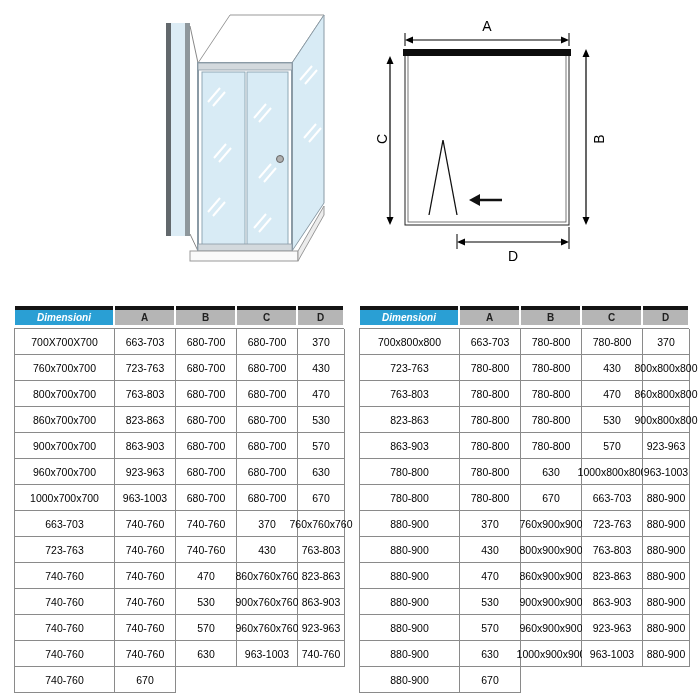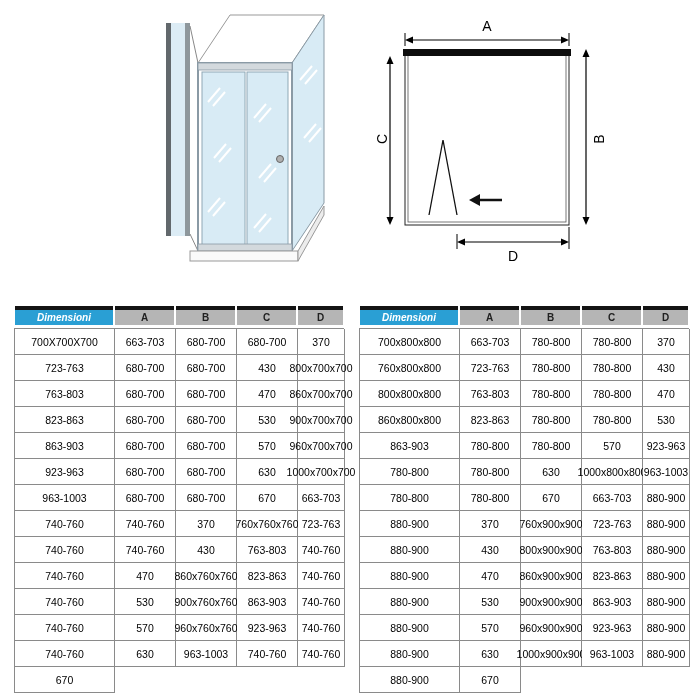--- a/index.html
+++ b/index.html
@@ -153,20 +153,21 @@
           <div class="th">B</div>
           <div class="th">C</div>
           <div class="th">D</div>
         </div>
       <div class="t-body">
           <div class="td td-first">700X700X700</div>
           <div class="td">663-703</div>
           <div class="td">680-700</div>
           <div class="td">680-700</div>
           <div class="td">370</div>
+          <div class="td td-first">760x700x700</div>
           <div class="td">723-763</div>
           <div class="td">680-700</div>
           <div class="td">680-700</div>
           <div class="td">430</div>
           <div class="td td-first">800x700x700</div>
           <div class="td">763-803</div>
           <div class="td">680-700</div>
           <div class="td">680-700</div>
           <div class="td">470</div>
           <div class="td td-first">860x700x700</div>
@@ -230,35 +231,35 @@
           <div class="th">B</div>
           <div class="th">C</div>
           <div class="th">D</div>
         </div>
       <div class="t-body">
           <div class="td td-first">700x800x800</div>
           <div class="td">663-703</div>
           <div class="td">780-800</div>
           <div class="td">780-800</div>
           <div class="td">370</div>
-          <div class="td td-first">760x800x800</div>
           <div class="td">723-763</div>
           <div class="td">780-800</div>
           <div class="td">780-800</div>
           <div class="td">430</div>
           <div class="td td-first">800x800x800</div>
           <div class="td">763-803</div>
           <div class="td">780-800</div>
           <div class="td">780-800</div>
           <div class="td">470</div>
           <div class="td td-first">860x800x800</div>
           <div class="td">823-863</div>
           <div class="td">780-800</div>
           <div class="td">780-800</div>
           <div class="td">530</div>
+          <div class="td td-first">900x800x800</div>
           <div class="td">863-903</div>
           <div class="td">780-800</div>
           <div class="td">780-800</div>
           <div class="td">570</div>
           <div class="td">923-963</div>
           <div class="td">780-800</div>
           <div class="td">780-800</div>
           <div class="td">630</div>
           <div class="td td-first">1000x800x800</div>
           <div class="td">963-1003</div>

